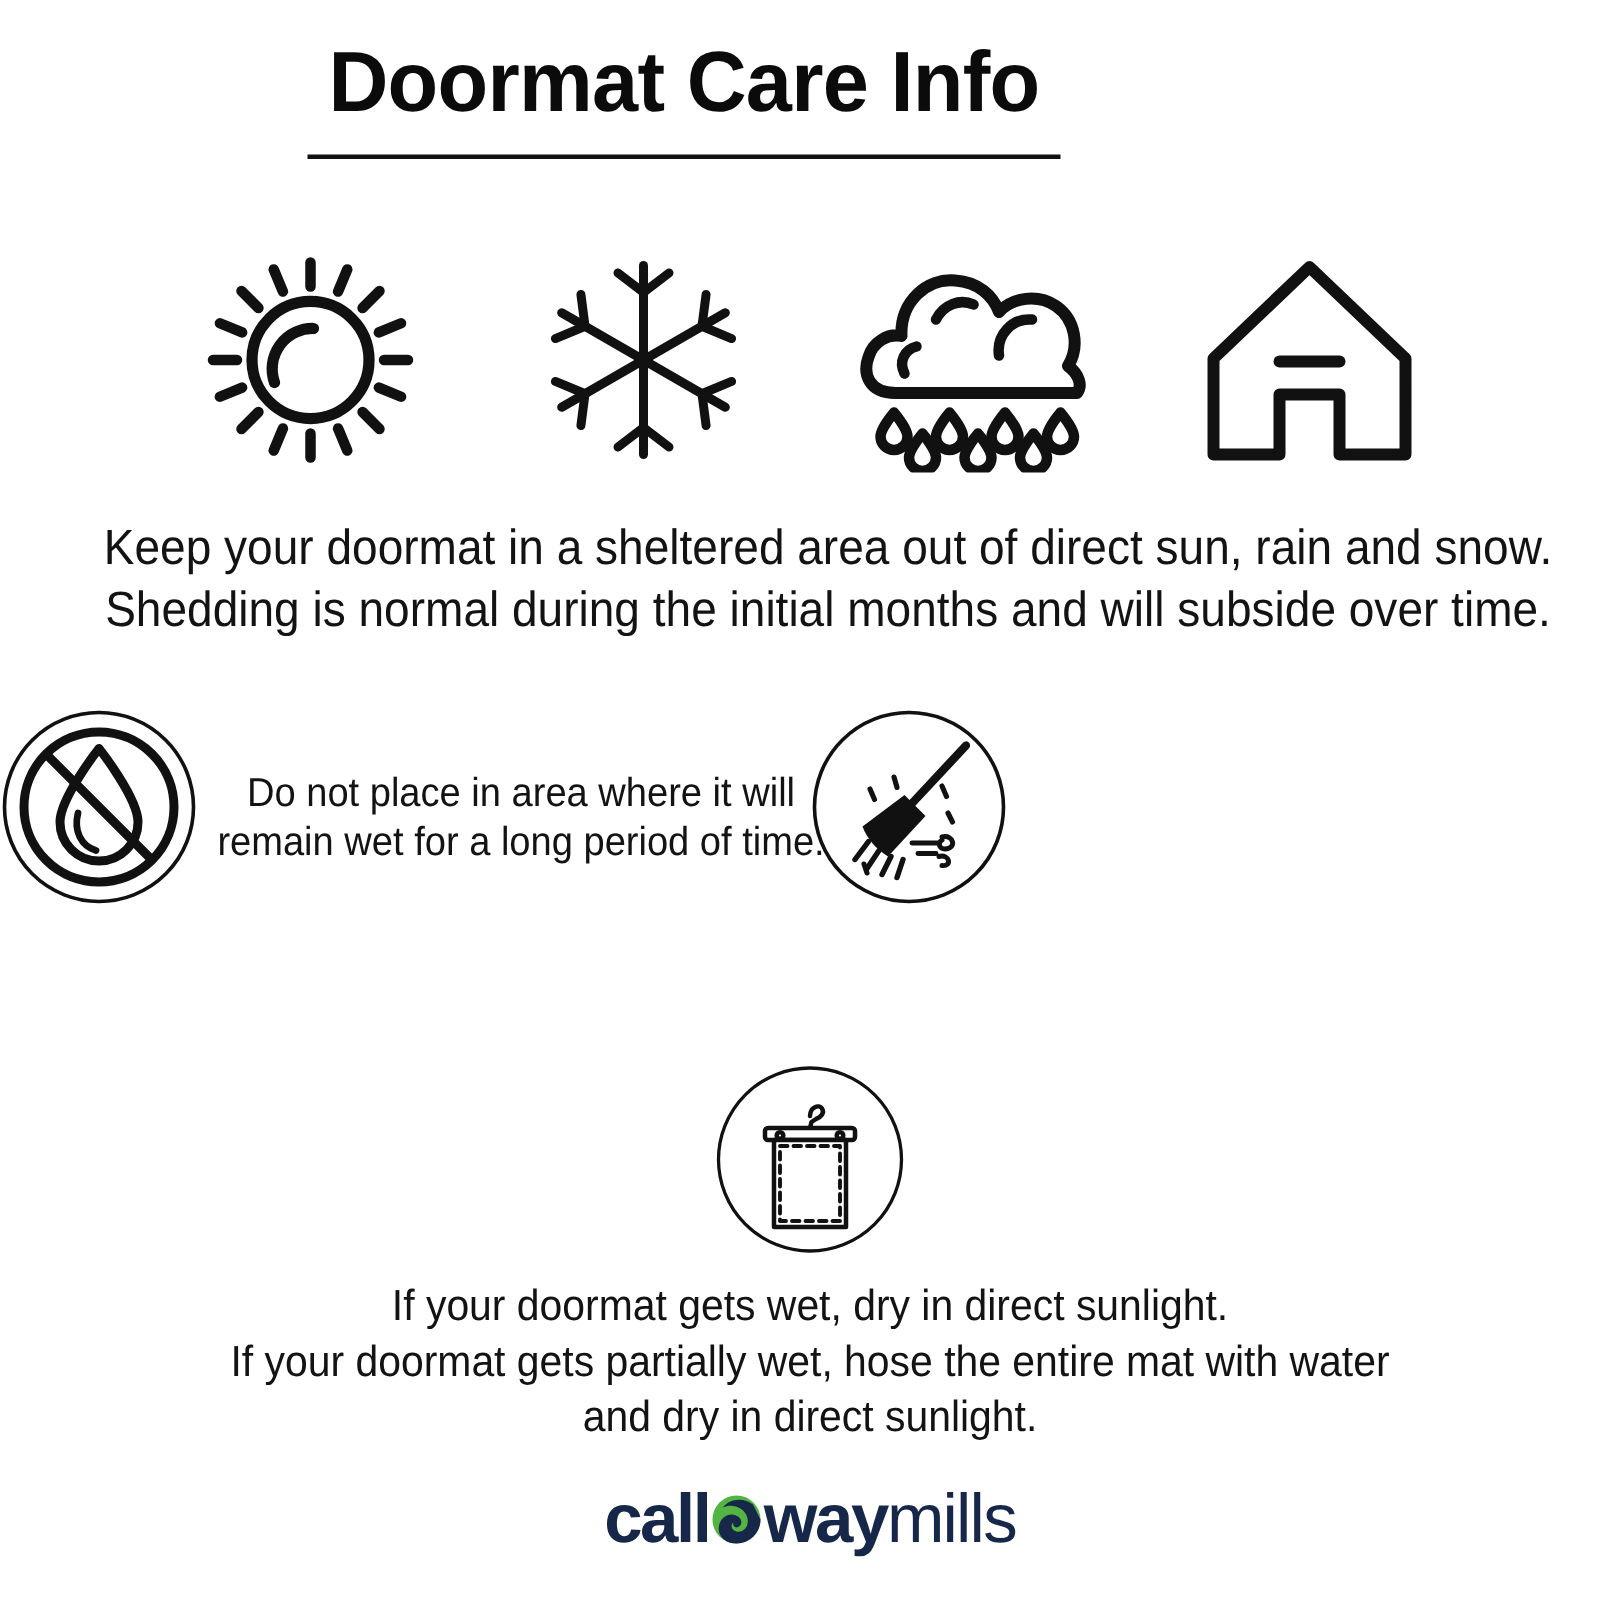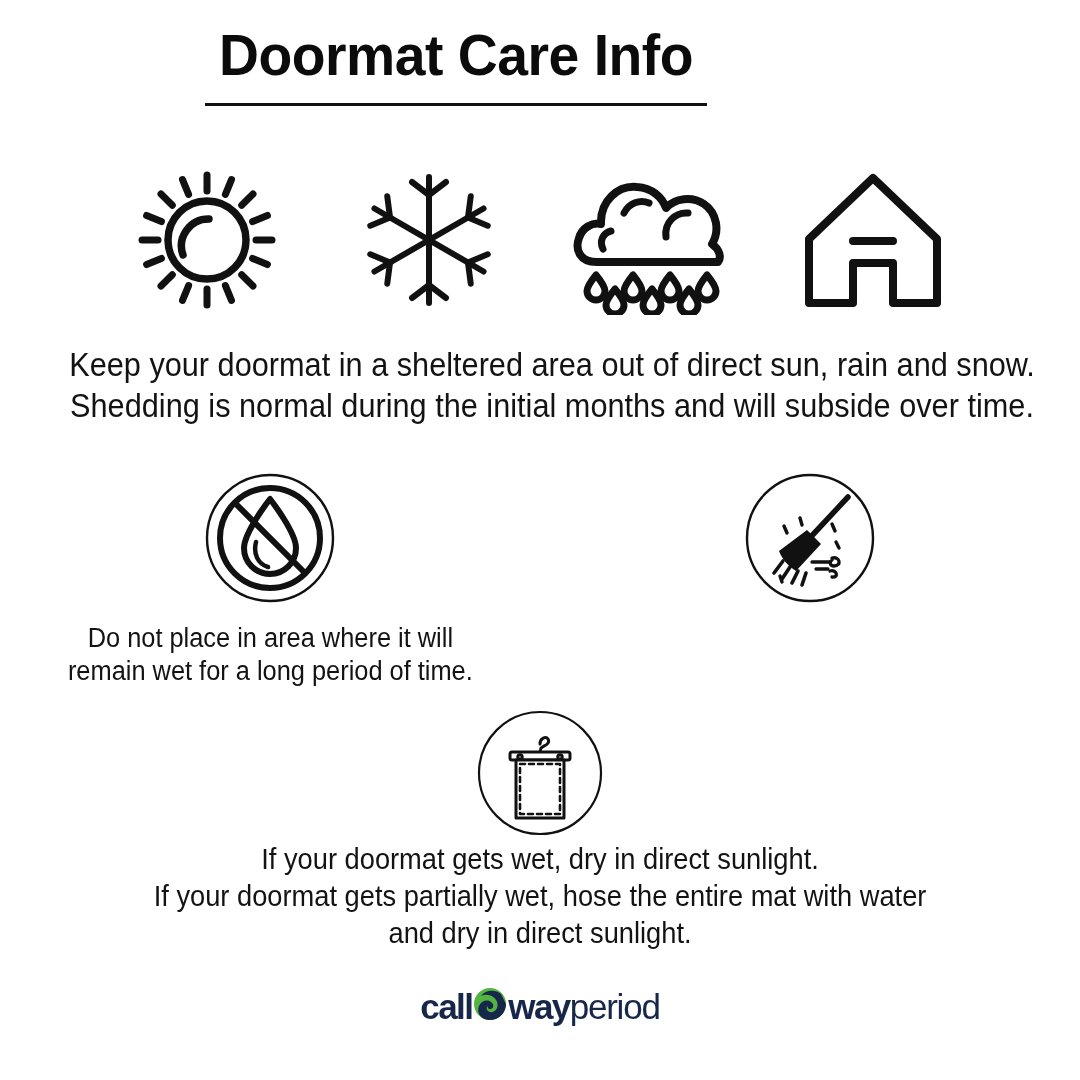--- a/index.html
+++ b/index.html
@@ -86,21 +86,21 @@
   .care-row {
     position: absolute;
     top: 468px;
     left: 0;
     width: 1080px;
     display: flex;
   }
   .care-col {
     width: 540px;
     display: flex;
-    flex-direction: column;
+    flex-direction: row;
     align-items: center;
   }
   .care-icon {
     height: 140px;
     display: flex;
     align-items: center;
     justify-content: center;
   }
   .care-caption {
     margin-top: 14px;
@@ -125,20 +125,21 @@
     flex-direction: column;
     align-items: center;
   }
   .dry-icon {
     height: 136px;
     display: flex;
     align-items: center;
     justify-content: center;
   }
   .dry-caption {
+    margin-top: 12px;
     text-align: center;
   }
   .dry-line {
     font-family: "Liberation Sans Narrow", "Liberation Sans", sans-serif;
     font-size: 29px;
     line-height: 37px;
     color: #131313;
     transform: scaleX(0.94);
     white-space: nowrap;
   }
@@ -150,21 +151,21 @@
     left: 0;
     width: 1080px;
     display: flex;
     justify-content: center;
     align-items: center;
   }
   .logo-inner {
     display: flex;
     align-items: baseline;
     font-family: "Liberation Sans", sans-serif;
-    font-size: 35px;
+    font-size: 46px;
     color: #16274a;
     letter-spacing: -1.6px;
   }
   .logo-bold {
     font-weight: bold;
   }
   .logo-light {
     font-weight: normal;
     letter-spacing: -1.2px;
   }
@@ -362,17 +363,17 @@
     <div class="logo-inner">
       <span class="logo-bold">call</span>
       <span class="logo-o">
         <svg width="34" height="34" viewBox="0 0 34 34">
           <circle cx="17" cy="17" r="16" fill="#54b441"></circle>
           <path d="M33 17 A16 16 0 0 1 17 33 C8 33 3 26 6 19 C8 14 14 12 18 15 C21 17 21 21 18 22 C16 23 14 21 15 19
                    C13 20 13 24 17 25 C22 26 26 21 24 15 C22 9 14 6 8 9 C12 3 22 2 28 7 Z" fill="#16274a"></path>
         </svg>
       </span>
       <span class="logo-bold">way</span>
-      <span class="logo-light">period</span>
+      <span class="logo-light">mills</span>
     </div>
   </div>
 
 </div>
 
 </body></html>

